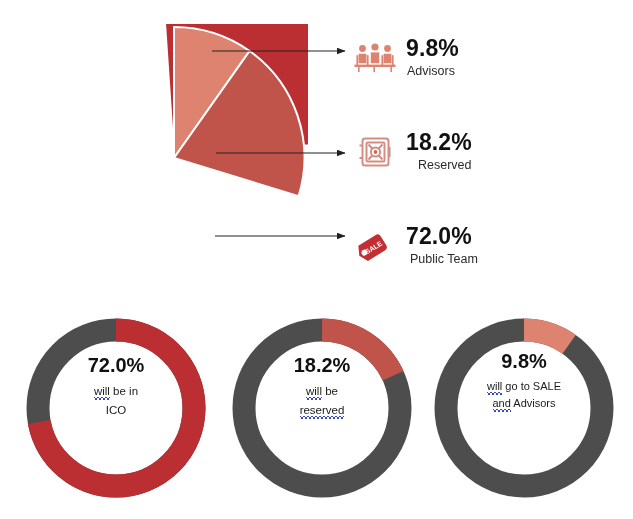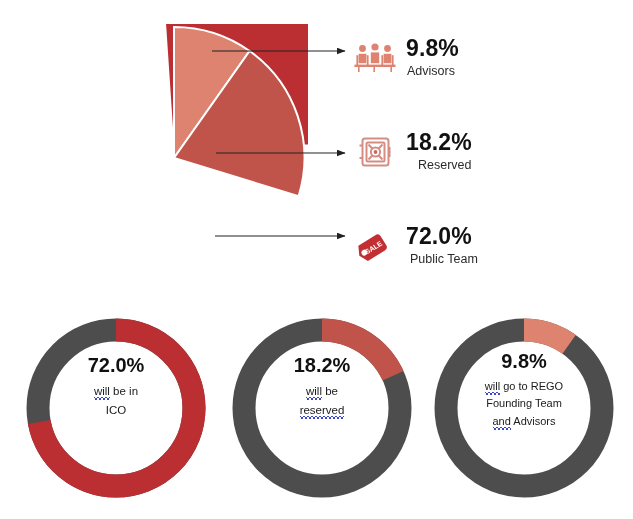--- a/index.html
+++ b/index.html
@@ -175,20 +175,19 @@
       </div>
     </div>
 
     <div class="donut" style="left:424px;">
       <svg width="200" height="200" viewBox="0 0 200 200">
         <circle cx="100" cy="100" r="78" fill="none" stroke="#4D4D4D" stroke-width="23"></circle>
         <circle cx="100" cy="100" r="78" fill="none" stroke="#DD8370" stroke-width="23" stroke-dasharray="48.0 442.0" stroke-dashoffset="0" transform="rotate(-90 100 100)"></circle>
       </svg>
       <div class="donut-center" style="left:20px;width:160px;top:42px;">
         <div class="donut-pct">9.8%</div>
-        <div class="donut-sub small"><span class="sq">will</span><span> go to REGO</span></div>
-        <div class="donut-sub small">Founding Team</div>
+        <div class="donut-sub small"><span class="sq">will</span><span> go to SALE</span></div>
         <div class="donut-sub small"><span class="sq">and</span><span> Advisors</span></div>
       </div>
     </div>
 
   </div>
 </div>
 
 </body></html>

